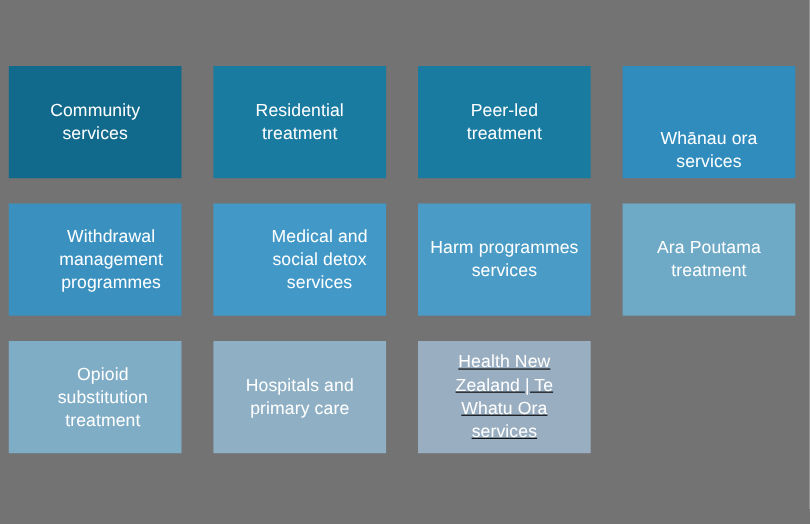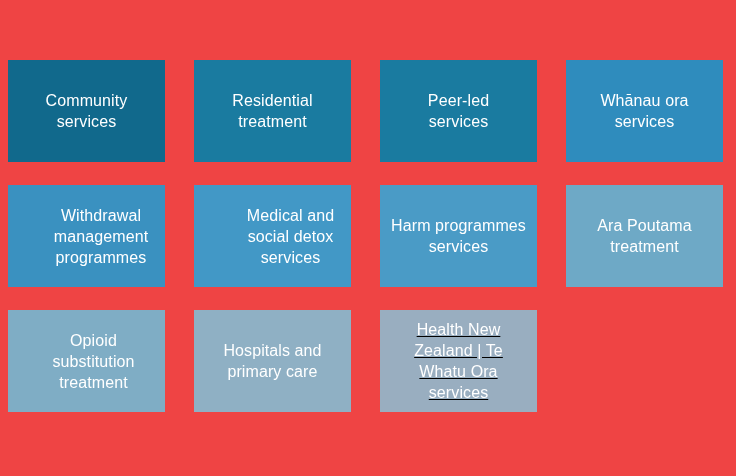--- a/index.html
+++ b/index.html
@@ -11,21 +11,21 @@
     width: 736px;
     height: 476px;
     background: #ffffff;
     font-family: "Liberation Sans", sans-serif;
     overflow: hidden;
   }
   #board {
     position: relative;
     width: 736px;
     height: 476px;
-    background: #ef4444;
+    background: #737373;
   }
   .grid {
     position: absolute;
     left: 8px;
     top: 60px;
     width: 716px;
     display: grid;
     grid-template-columns: repeat(4, 157px);
     grid-template-rows: repeat(3, 102px);
     column-gap: 29px;
@@ -62,25 +62,25 @@
 services</span>
     </div>
 
     <div class="card" style="background-color: rgb(26, 123, 160);">
       <span class="card-label">Residential
 treatment</span>
     </div>
 
     <div class="card" style="background-color: rgb(26, 123, 160);">
       <span class="card-label">Peer-led
-services</span>
+treatment</span>
     </div>
 
 
-    <div class="card" style="background-color: rgb(47, 140, 189);">
+    <div class="card" style="background-color: rgb(47, 140, 189); align-items: flex-end;">
       <span class="card-label">Whānau ora
 services</span>
     </div>
 
     <div class="card" style="background-color: rgb(58, 145, 192); padding-left: 36px;">
       <span class="card-label">Withdrawal
 management
 programmes</span>
     </div>
 

